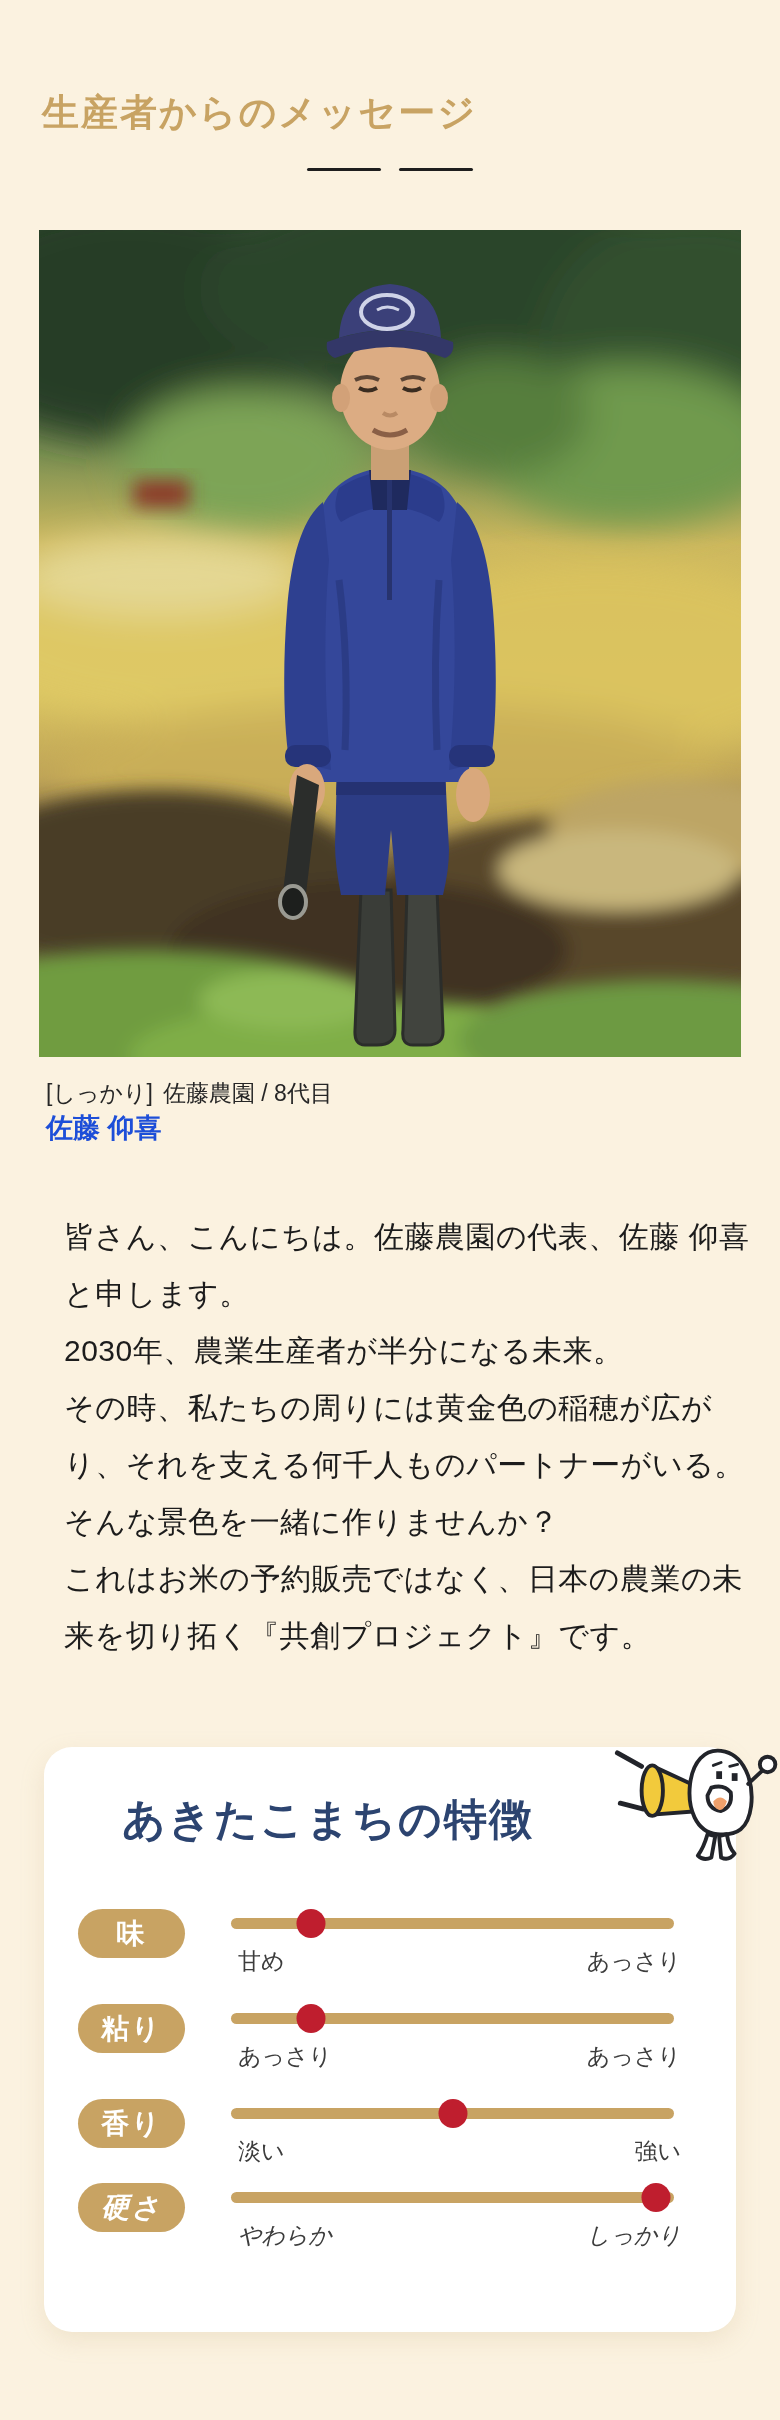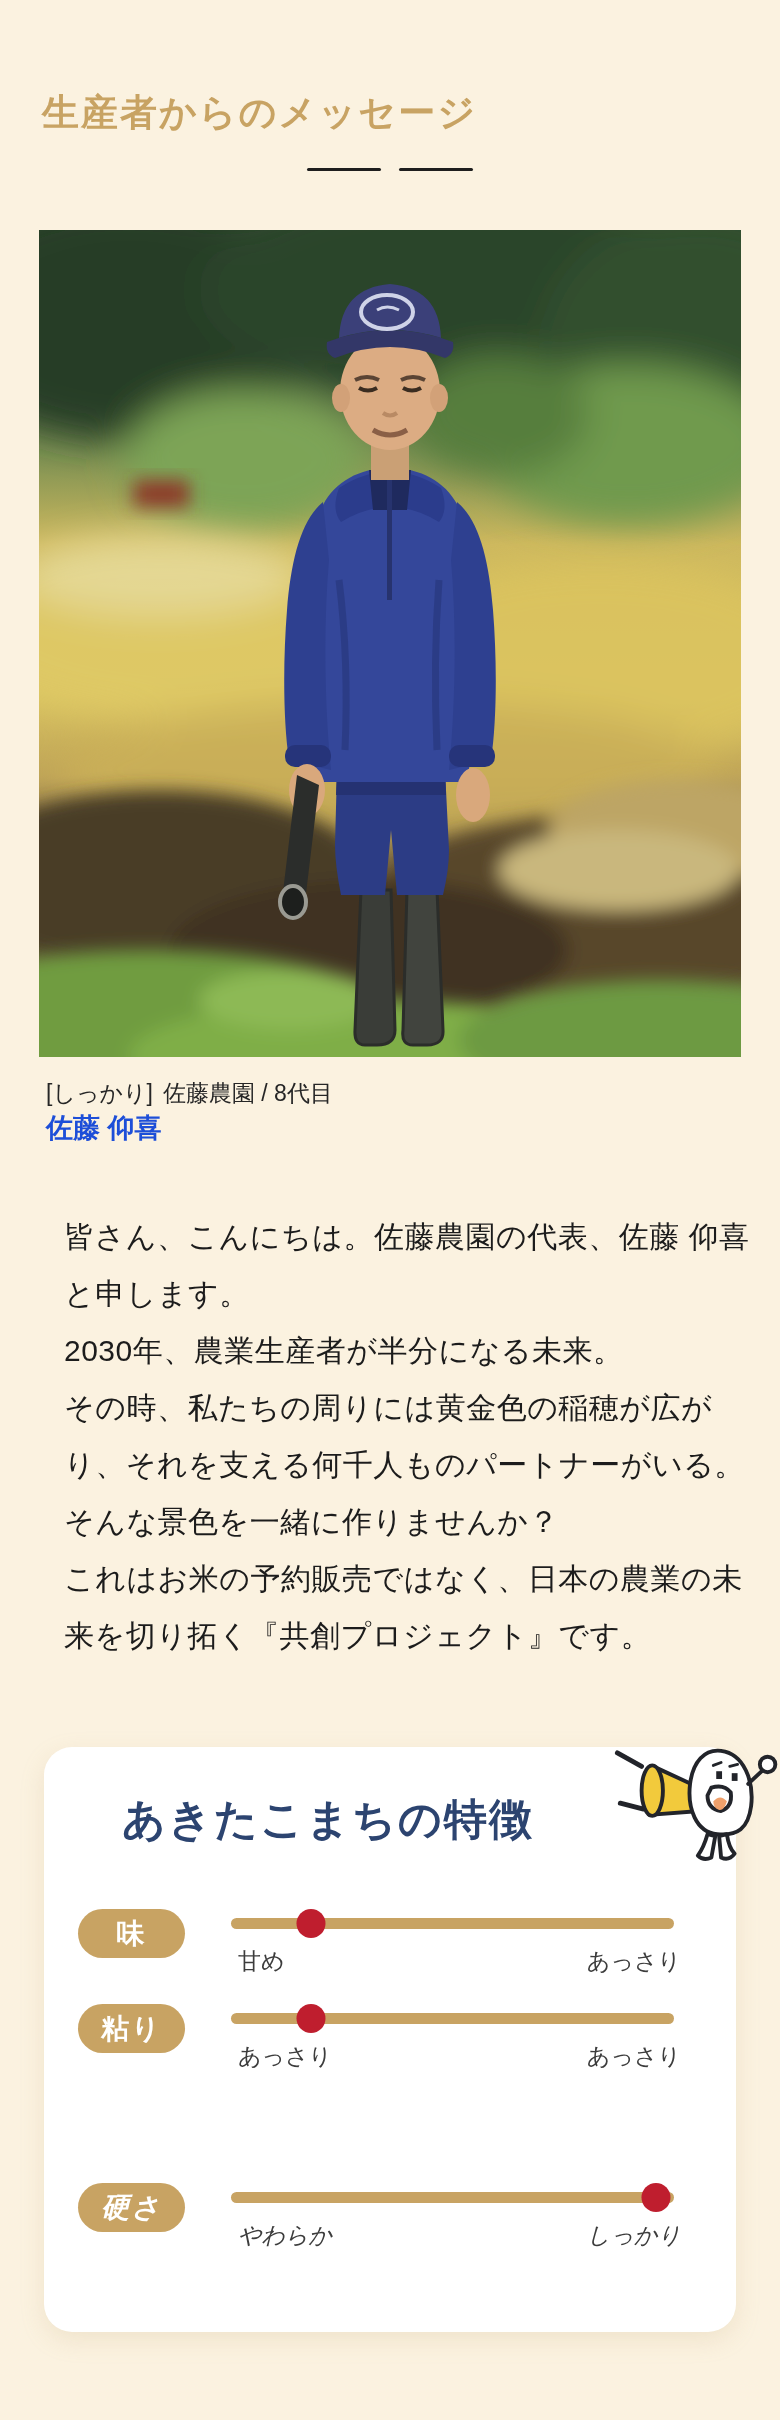--- a/index.html
+++ b/index.html
@@ -252,20 +252,31 @@
     <div class="feat-pill">粘り</div>
     <div class="feat-slider">
       <div class="feat-track"></div>
       <div class="feat-dot" style="left: 18%;"></div>
       <div class="feat-labels">
         <span>あっさり</span>
         <span>あっさり</span>
       </div>
     </div>
   </div>
+  <div class="feat-row" style="top: 352px;">
+    <div class="feat-pill">香り</div>
+    <div class="feat-slider">
+      <div class="feat-track"></div>
+      <div class="feat-dot" style="left: 50%;"></div>
+      <div class="feat-labels">
+        <span>淡い</span>
+        <span>強い</span>
+      </div>
+    </div>
+  </div>
   <div class="feat-row" style="top: 436px; font-style: italic;">
     <div class="feat-pill">硬さ</div>
     <div class="feat-slider">
       <div class="feat-track"></div>
       <div class="feat-dot" style="left: 96%;"></div>
       <div class="feat-labels">
         <span>やわらか</span>
         <span>しっかり</span>
       </div>
     </div>

